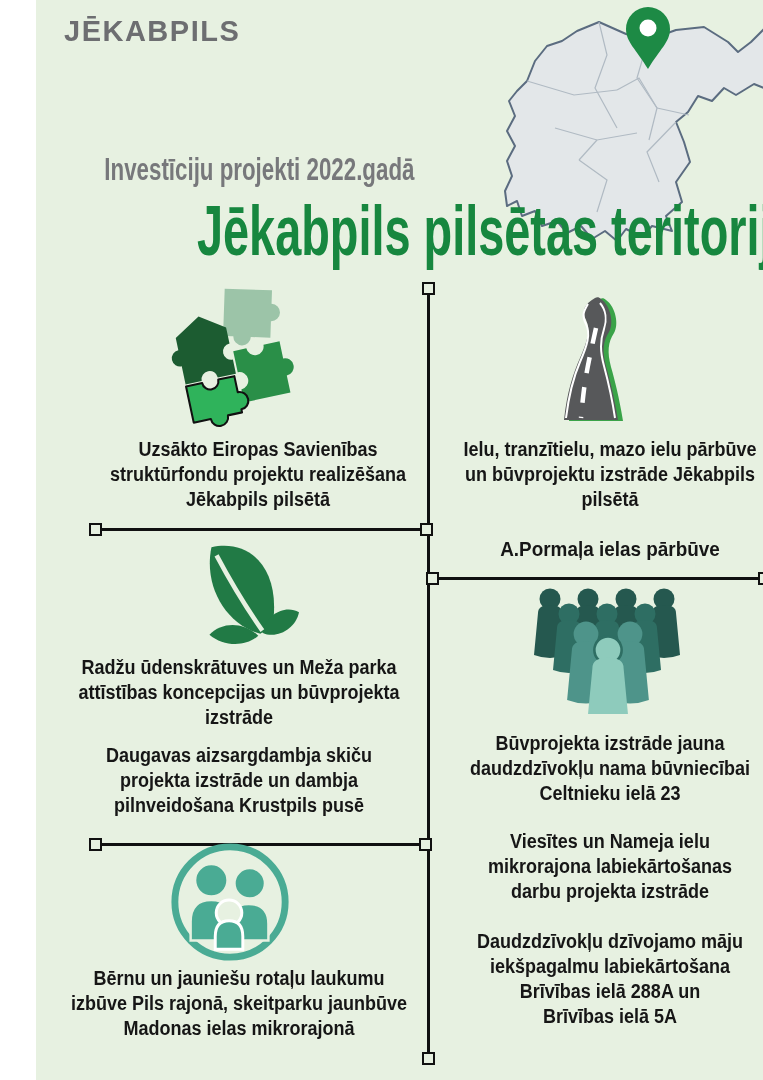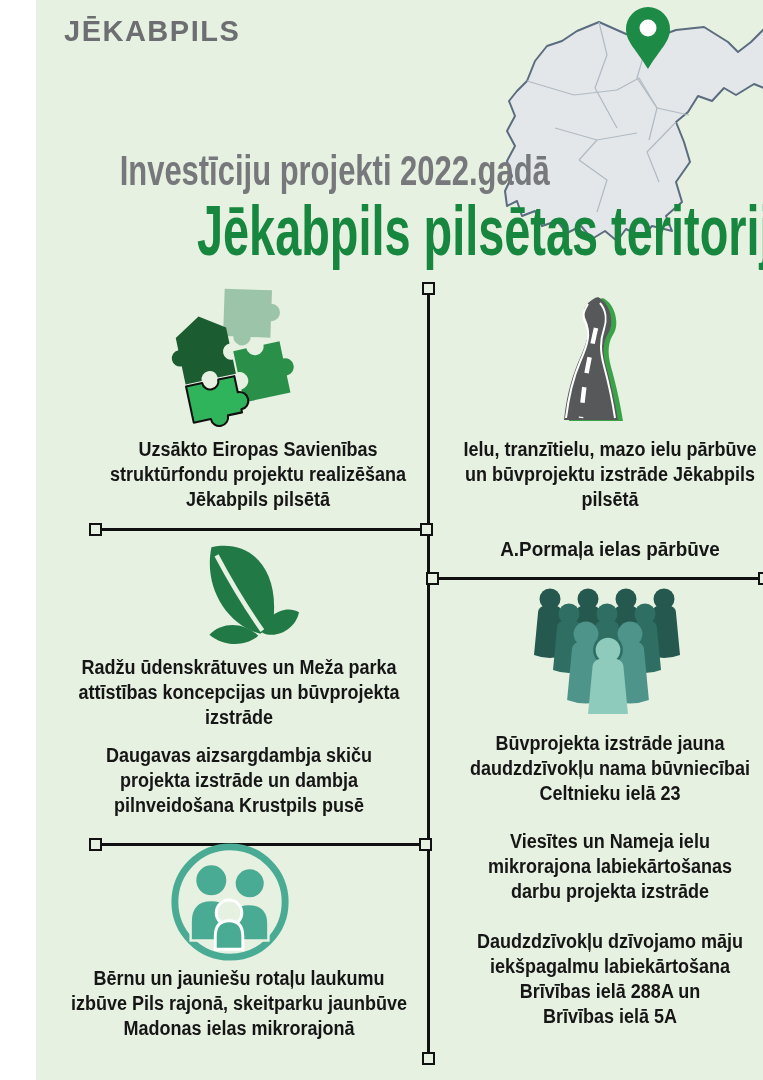--- a/index.html
+++ b/index.html
@@ -9,22 +9,22 @@
     font-family:"Liberation Sans",sans-serif;
     margin-left:36px;
   }
   
   .logo{position:absolute;left:28px;top:16px;color:var(--logo_gray,#6d6e71);
     font-weight:bold;font-size:29px;line-height:31px;letter-spacing:1.5px;}
   .logo .l2{padding-left:40px;}
   
   .map-wrap{position:absolute;left:463px;top:0;z-index:1;}
   
-  .subtitle{position:absolute;left:0;top:148px;width:548px;text-align:left;
-    color:var(--subtitle_gray,#77787b);font-weight:bold;font-size:43px;line-height:44px;z-index:2;}
+  .subtitle{position:absolute;left:8px;top:148px;width:548px;text-align:left;
+    color:var(--subtitle_gray,#77787b);font-weight:bold;font-size:31px;line-height:44px;z-index:2;}
   .subtitle span{display:inline-block;transform:scaleX(0.72);transform-origin:center;white-space:nowrap;}
   .title{position:absolute;left:6px;top:194px;width:764px;text-align:center;
     color:var(--title_green,#17873f);font-weight:bold;font-size:71px;line-height:74px;z-index:2;}
   .title span{display:inline-block;transform:scaleX(0.66);transform-origin:center;white-space:nowrap;}
   
   .vline,.hline{position:absolute;background:var(--line,#111);z-index:1;}
   .vline{width:3px;}
   .hline{height:3px;}
   .node{position:absolute;width:9px;height:9px;border:2.5px solid var(--line,#111);
     background:var(--background,#e7f1e1);z-index:2;}

